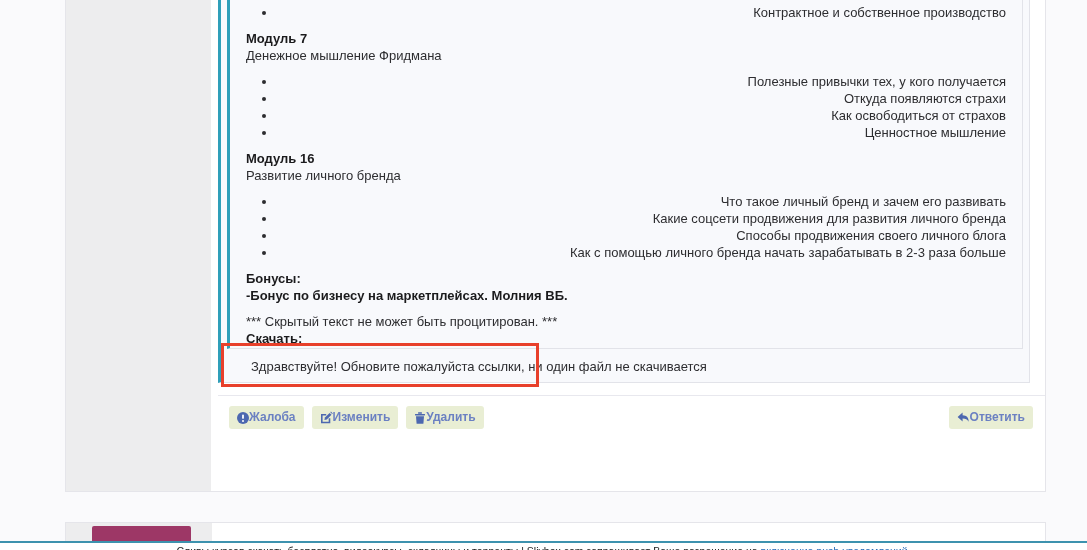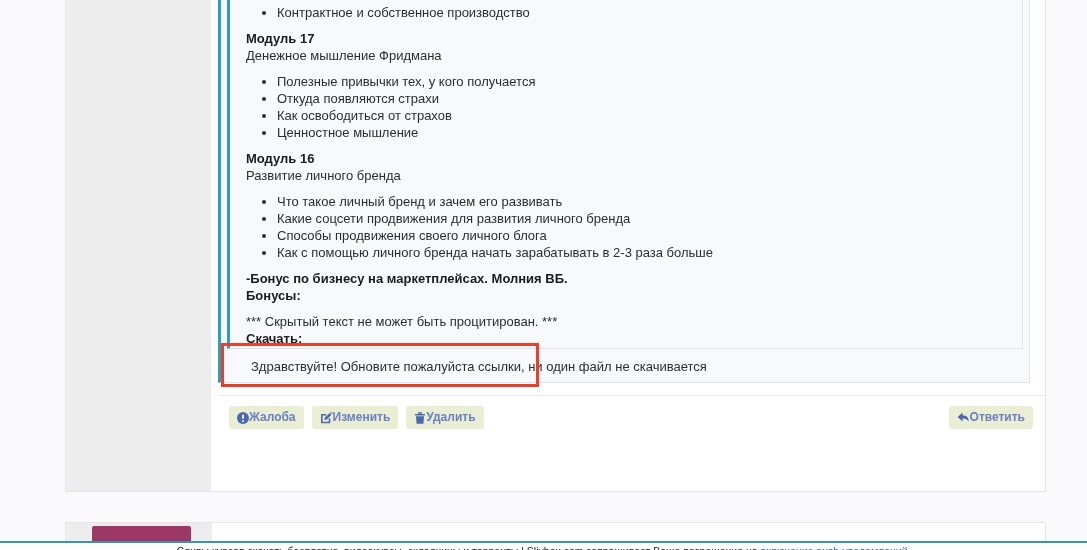--- a/index.html
+++ b/index.html
@@ -31,21 +31,21 @@
     border: 1px solid #e2e3e9; border-top: none;
     border-left: 3px solid #2f9fb9;
     background: #f8f9fc;
     padding: 2px 16px 1px 16px;
   }
 
   .line { line-height: 17px; margin: 0; }
   .blk { margin-top: 9px; }
   .b { font-weight: bold; color: #1b1b1d; }
   ul.blist { list-style: disc; margin: 9px 0 0 0; padding: 0 0 0 31px; }
-  ul.blist li { line-height: 17px; }
+  ul.blist li { line-height: 17px; text-align: right; }
   ul.first { margin-top: 2px; }
 
   .reply-par { padding: 9px 17px 7px 30px; line-height: 17px; }
 
   .footer-divider { border-top: 1px solid #e8e8ee; margin-top: 12px; height: 0; }
 
   .msg-footer {
     display: flex; align-items: center; gap: 8px;
     padding: 10px 12px 0 11px;
   }
@@ -99,21 +99,21 @@
   <div class="msg-cell">
 
     <div class="quote-outer">
       <div class="quote-inner">
 
         <ul class="blist first">
           <li>Контрактное и собственное производство</li>
         </ul>
 
         <div class="blk">
-          <div class="line b">Модуль 17</div>
+          <div class="line b">Модуль 7</div>
           <div class="line">Денежное мышление Фридмана</div>
         </div>
         <ul class="blist">
           <li>Полезные привычки тех, у кого получается</li>
           <li>Откуда появляются страхи</li>
           <li>Как освободиться от страхов</li>
           <li>Ценностное мышление</li>
         </ul>
 
         <div class="blk">
@@ -121,22 +121,22 @@
           <div class="line">Развитие личного бренда</div>
         </div>
         <ul class="blist">
           <li>Что такое личный бренд и зачем его развивать</li>
           <li>Какие соцсети продвижения для развития личного бренда</li>
           <li>Способы продвижения своего личного блога</li>
           <li>Как с помощью личного бренда начать зарабатывать в 2-3 раза больше</li>
         </ul>
 
         <div class="blk">
+          <div class="line b">Бонусы:</div>
           <div class="line b">-Бонус по бизнесу на маркетплейсах. Молния ВБ.</div>
-          <div class="line b">Бонусы:</div>
         </div>
 
 
         <div class="blk">
           <div class="line">*** Скрытый текст не может быть процитирован. ***</div>
           <div class="line b">Скачать:</div>
         </div>
 
       </div>
 

